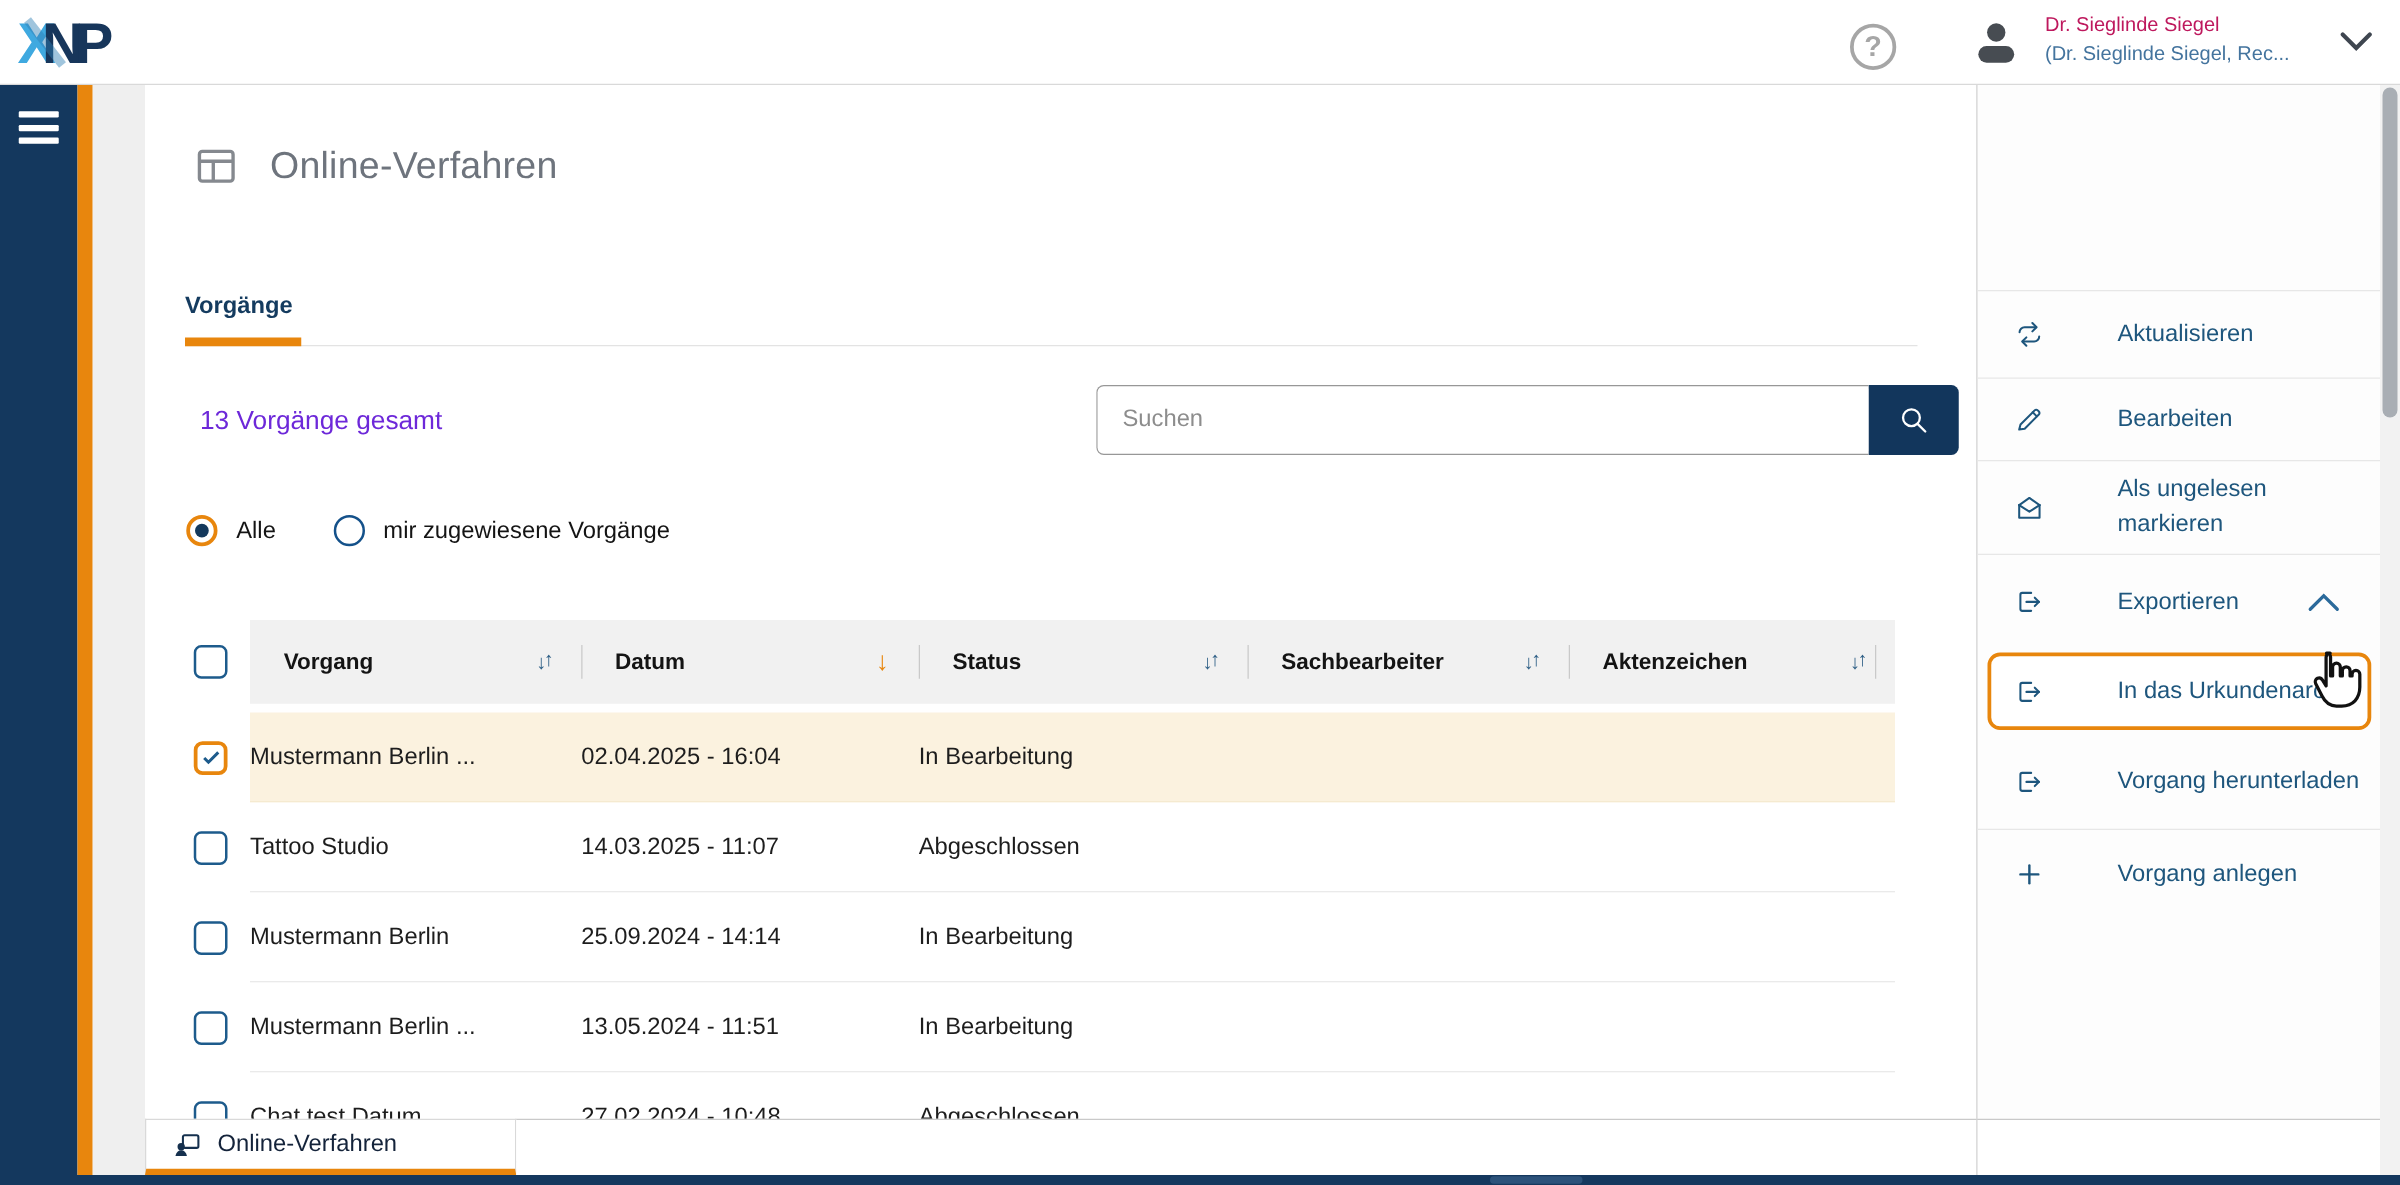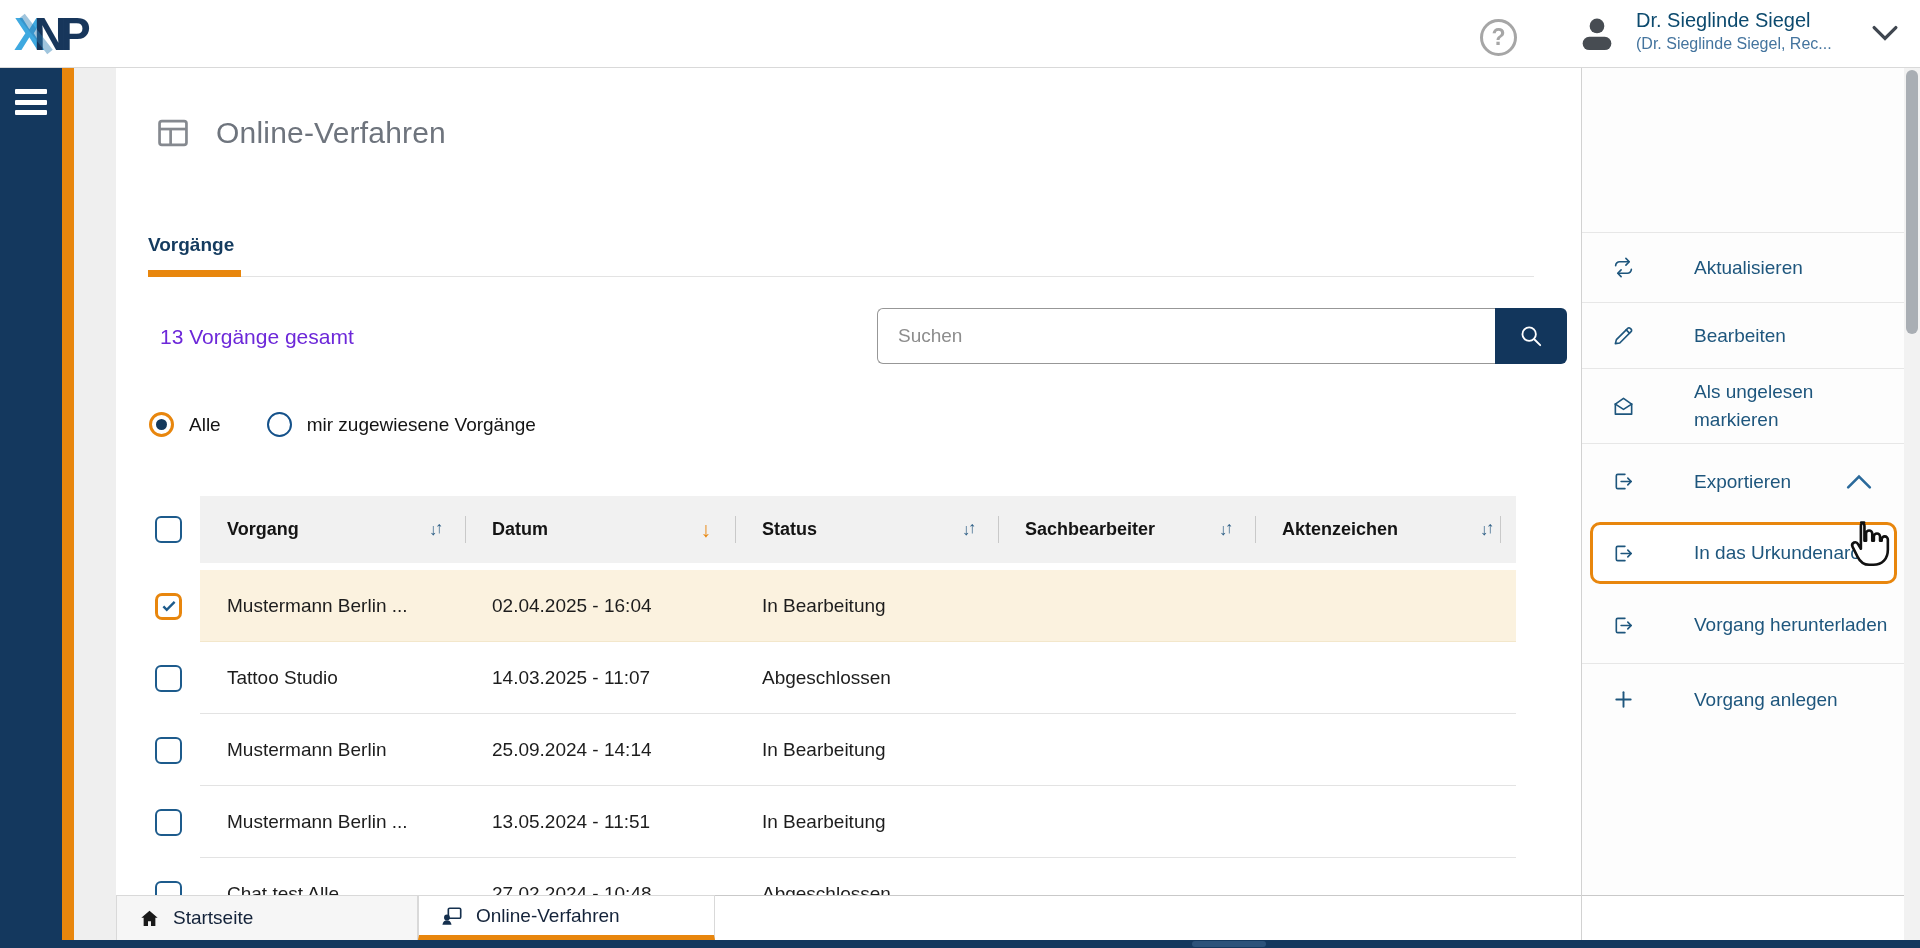--- a/index.html
+++ b/index.html
@@ -8,21 +8,21 @@
 
   
   .topbar { position:absolute; left:0; top:0; width:1920px; height:68px; background:#fff;
     border-bottom:1px solid #d9d9d9; z-index:30; }
   .logo { position:absolute; left:12px; top:8px; width:90px; height:52px; }
   .help-btn { position:absolute; left:1480px; top:19px; width:37px; height:37px; border-radius:50%;
     border:3px solid #a6a6a6; color:#a6a6a6; font-size:23px; font-weight:bold;
     display:flex; align-items:center; justify-content:center; cursor:pointer; background:#fff; }
   .avatar { position:absolute; left:1576px; top:13px; width:42px; height:42px; }
   .userblock { position:absolute; left:1636px; top:9px; width:238px; cursor:pointer; }
-  .user-line1 { color:#0c4a6e; font-size:20px; line-height:23px; white-space:nowrap; }
+  .user-line1 { color:#be185d; font-size:16px; line-height:23px; white-space:nowrap; }
   .user-line2 { color:#44749e; font-size:16px; line-height:23px; white-space:nowrap; overflow:hidden; }
   .user-chevron { position:absolute; left:1872px; top:24px; width:26px; height:18px; cursor:pointer; }
 
   
   .sidebar { position:absolute; left:0; top:68px; width:62px; height:880px; background:#14385e; z-index:25; }
   .hamburger { position:absolute; left:15px; top:21px; width:32px; height:26px; cursor:pointer; }
   .hamburger b { display:block; height:5px; background:#fff; border-radius:1px; margin-bottom:5.5px; }
   .stripe { position:absolute; left:62px; top:68px; width:12px; height:880px; background:#e8860d; z-index:25; }
   .gutter { position:absolute; left:74px; top:68px; width:42px; height:880px; background:#efefef; }
 
@@ -69,21 +69,21 @@
   .s-desc { display:none; color:#e8860d; font-size:21px; font-weight:bold; }
   .hcell.sort-desc .s-desc { display:inline; }
   .vsep { position:absolute; top:20px; width:1px; height:27px; background:#c9c9c9; }
 
   .rows { margin-top:7px; }
   .trow { display:flex; height:72px; align-items:stretch; cursor:pointer; }
   .trow .cbcol { align-items:center; }
   .band-row { width:1316px; display:grid; grid-template-columns:265px 270px 263px 257px 261px;
     align-items:center; border-bottom:1px solid #e3e3e3; font-size:19px; color:#1d1d1d; background:#fff; }
   .trow.highlight .band-row { background:#fbf2df; border-bottom:1px solid #f3e7cb; }
-  .band-row span { padding-left:27px; white-space:nowrap; overflow:hidden; }
+  .band-row span { white-space:nowrap; overflow:hidden; }
 
   .cb { width:27px; height:27px; border:2px solid #1d5b8c; border-radius:6px; background:#fff;
     cursor:pointer; display:flex; align-items:center; justify-content:center; }
   .cb svg { display:none; }
   .cb.checked { border-color:#e8860d; border-width:3px; border-radius:7px; }
   .cb.checked svg { display:block; }
 
   
   .panel { position:absolute; left:1581px; top:68px; width:323px; height:880px; background:#fdfdfd;
     border-left:1px solid #d2d2d2; }
@@ -283,21 +283,21 @@
           <span>In Bearbeitung</span>
           <span></span>
           <span></span>
         </div>
       </div>
       <div class="trow">
         <div class="cbcol">
             <span class="cb"></span>
           </div>
         <div class="band-row">
-          <span>Chat test Alle</span>
+          <span>Chat test Datum</span>
           <span>27.02.2024 - 10:48</span>
           <span>Abgeschlossen</span>
           <span></span>
           <span></span>
         </div>
       </div>
     </div>
   </div>
 </div>
 
@@ -376,26 +376,20 @@
       <span class="alabel">Vorgang anlegen</span>
     </div>
   </div>
 </div>
 
 <div class="scroll-track">
   <div class="scroll-thumb"></div>
 </div>
 
 <div class="bottombar">
-  <div class="ftab">
-    <svg width="21" height="21" viewBox="0 0 24 24">
-        <path d="M12 3.2l9.3 8h-2.6v9.3h-5v-5.3h-3.4v5.3h-5v-9.3H2.7z" fill="#191919"></path>
-      </svg>
-    <span>Startseite</span>
-  </div>
   <div class="ftab active">
     <svg width="22" height="22" viewBox="0 0 24 24">
         <rect x="8" y="3.5" width="13.5" height="11" rx="1.5" fill="none" stroke="#15304e" stroke-width="1.8"></rect>
         <circle cx="6.5" cy="13.5" r="3.2" fill="#15304e"></circle>
         <path d="M1.5 21.5c.6-3.4 2.6-5 5-5s4.4 1.6 5 5z" fill="#15304e"></path>
       </svg>
     <span>Online-Verfahren</span>
   </div>
   <div class="fill"></div>
 </div>

